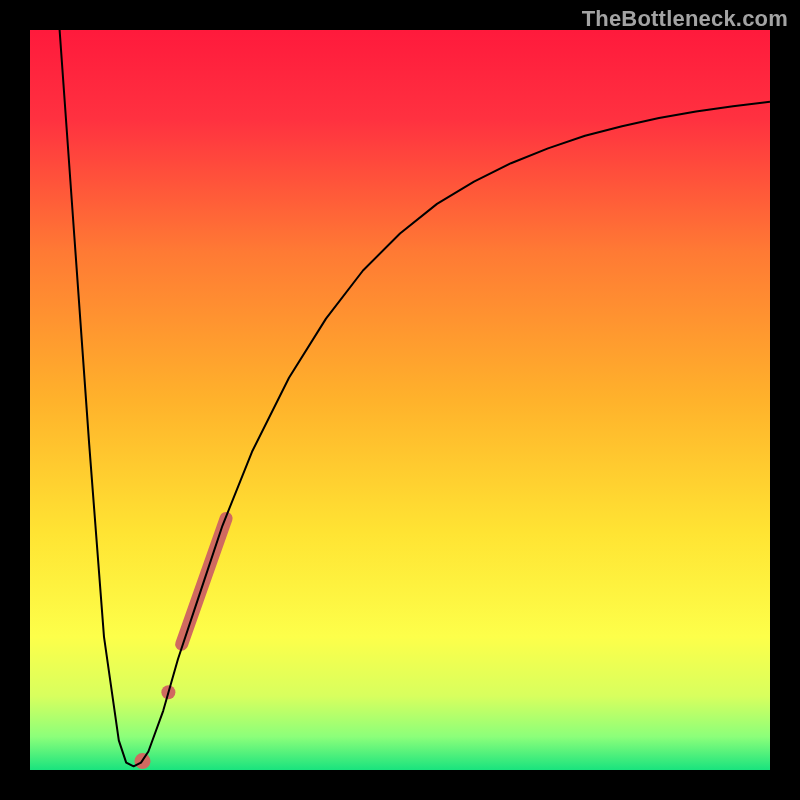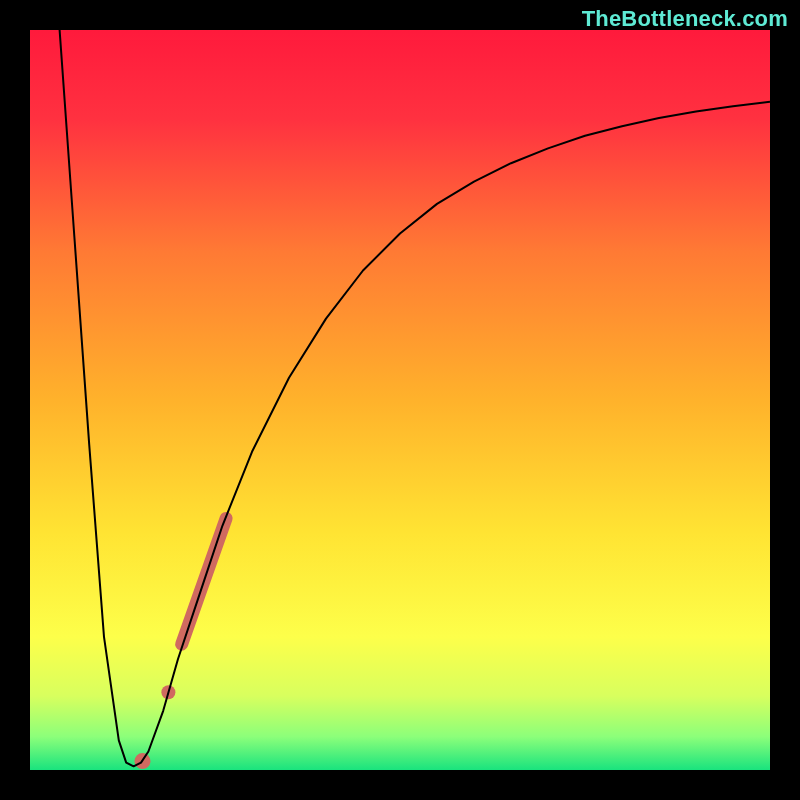--- a/index.html
+++ b/index.html
@@ -21,21 +21,21 @@
     left: 30px;
     top: 30px;
     width: 740px;
     height: 740px;
     overflow: hidden;
   }
   .watermark {
     position: absolute;
     top: 6px;
     right: 12px;
-    color: #5eead4;
+    color: #a3a3a3;
     font-size: 22px;
     font-weight: 600;
     letter-spacing: 0.2px;
     user-select: none;
     margin-left: 48px;
   }
   svg { display: block; }
 </style>
 </head>
 <body>

